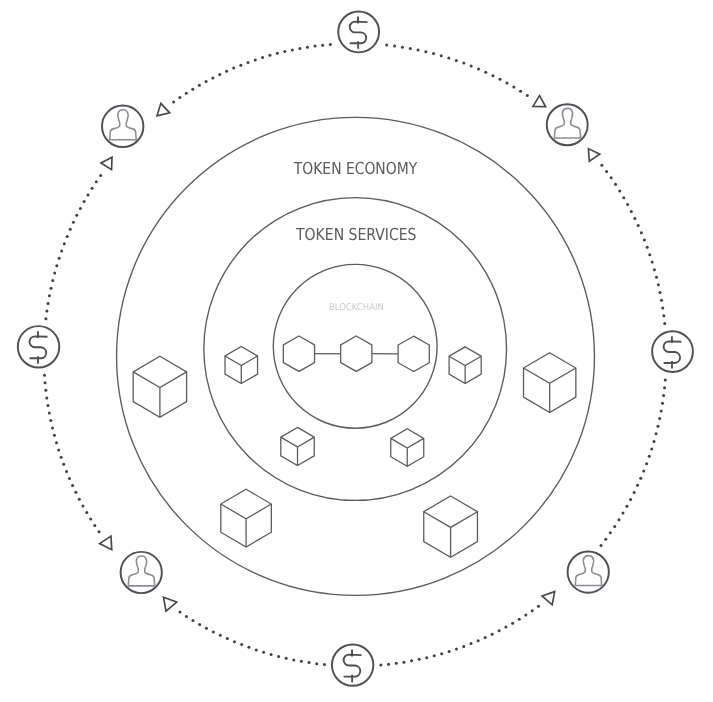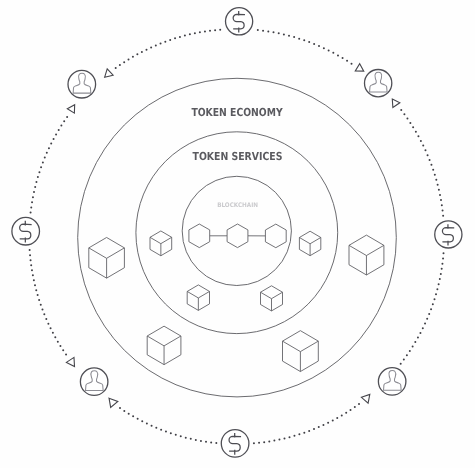--- a/index.html
+++ b/index.html
@@ -1,21 +1,21 @@
 <!DOCTYPE html>
 <html><head>
 <meta charset="utf-8">
 <title>Token Economy Diagram</title>
 <style>
   html,body{margin:0;padding:0;background:#fefefe;
             -webkit-font-smoothing:antialiased;
             text-rendering:geometricPrecision;}
   body{width:475px;height:468px;overflow:hidden;
        font-family:"Liberation Sans",sans-serif;}
-  #stage{position:relative;width:391px;height:468px;background:#fefefe;font-weight:bold;}
+  #stage{position:relative;width:391px;height:468px;background:#fefefe;}
   svg#diagram{display:block;width:475px;height:468px;will-change:transform;}
   .ring{fill:none;stroke:#5a5a5f;stroke-width:0.9;}
   .shape{fill:none;stroke:#5a5a5f;stroke-width:0.85;}
   .icon-ring{fill:#ffffff;stroke:#4f4f55;stroke-width:1.3;}
   .icon-glyph{fill:none;stroke:#4d4d53;stroke-width:1.25;}
   .person-glyph{fill:none;stroke:#8c8c93;stroke-width:1.05;}
   .dots{fill:#3f3f45;}
   .arrow{fill:none;stroke:#45454b;stroke-width:1.1;stroke-linejoin:miter;}
   .label{fill:#5a5a5f;text-anchor:middle;font-family:"DejaVu Sans",sans-serif;
          font-stretch:condensed;}

